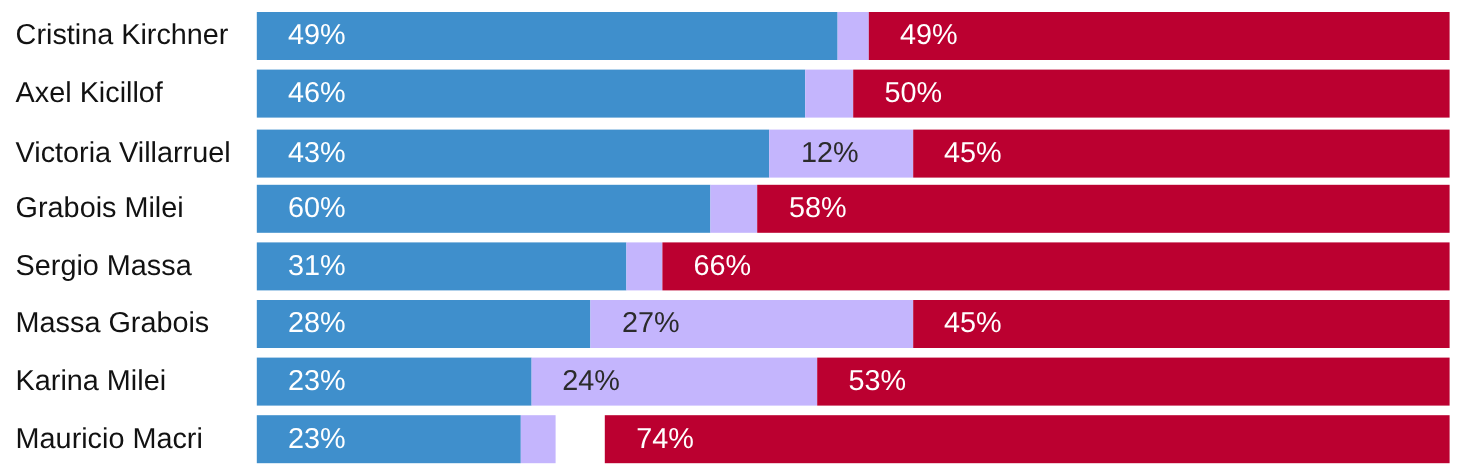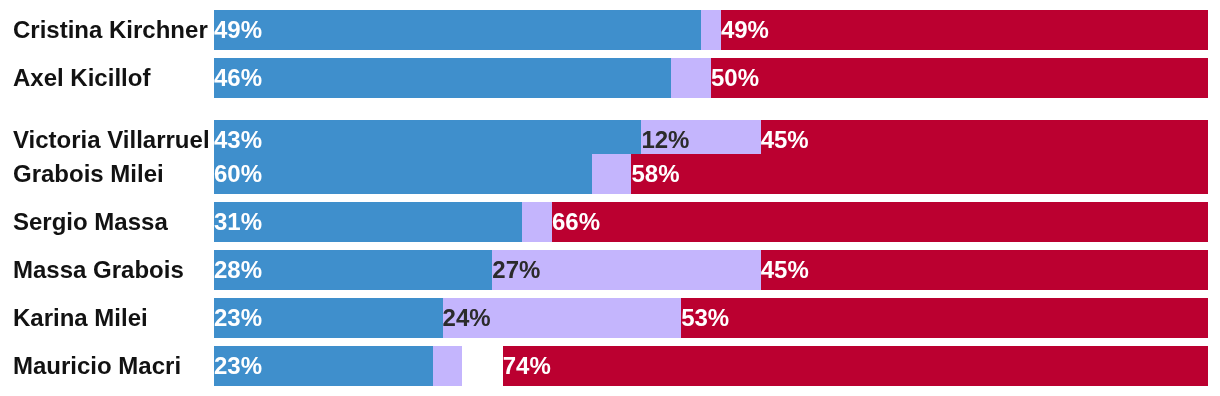--- a/index.html
+++ b/index.html
@@ -4,26 +4,26 @@
 <title>Stacked bar chart</title>
 <style>
   html, body { margin:0; padding:0; }
   body {
     width:1220px; height:396px;
     background:#ffffff;
     overflow:hidden;
     font-family:"Liberation Sans", sans-serif;
     -webkit-font-smoothing:antialiased;
   }
-  #chart { position:relative; width:1140px; height:396px;font-weight:bold; }
+  #chart { position:relative; width:1140px; height:396px; }
 
   .row { position:absolute; left:0; width:1220px; height:40px; }
   .row-0 { top:10px; }
   .row-1 { top:58px; }
-  .row-2 { top:120px; }
+  .row-2 { top:108px; }
   .row-3 { top:154px; }
   .row-4 { top:202px; }
   .row-5 { top:250px; }
   .row-6 { top:298px; }
   .row-7 { top:346px; }
 
   .label {
     position:absolute; left:13px; top:0;
     height:40px; line-height:40px;
     font-size:24px; color:#121212;
@@ -32,21 +32,21 @@
 
   .track {
     position:absolute; left:214px; top:0;
     width:994px; height:40px;
     display:flex; flex-direction:row;
   }
 
   .seg {
     height:40px;
     box-sizing:border-box;
-    padding-left:0;
+    padding-left:26px;
     overflow:hidden;
   }
   .seg > span {
     font-size:24px;
     line-height:40px;
     white-space:nowrap;
     display:block;
   }
   .seg-positive { background:#3f8fcc; }
   .seg-neutral  { background:#c4b5fd; }

